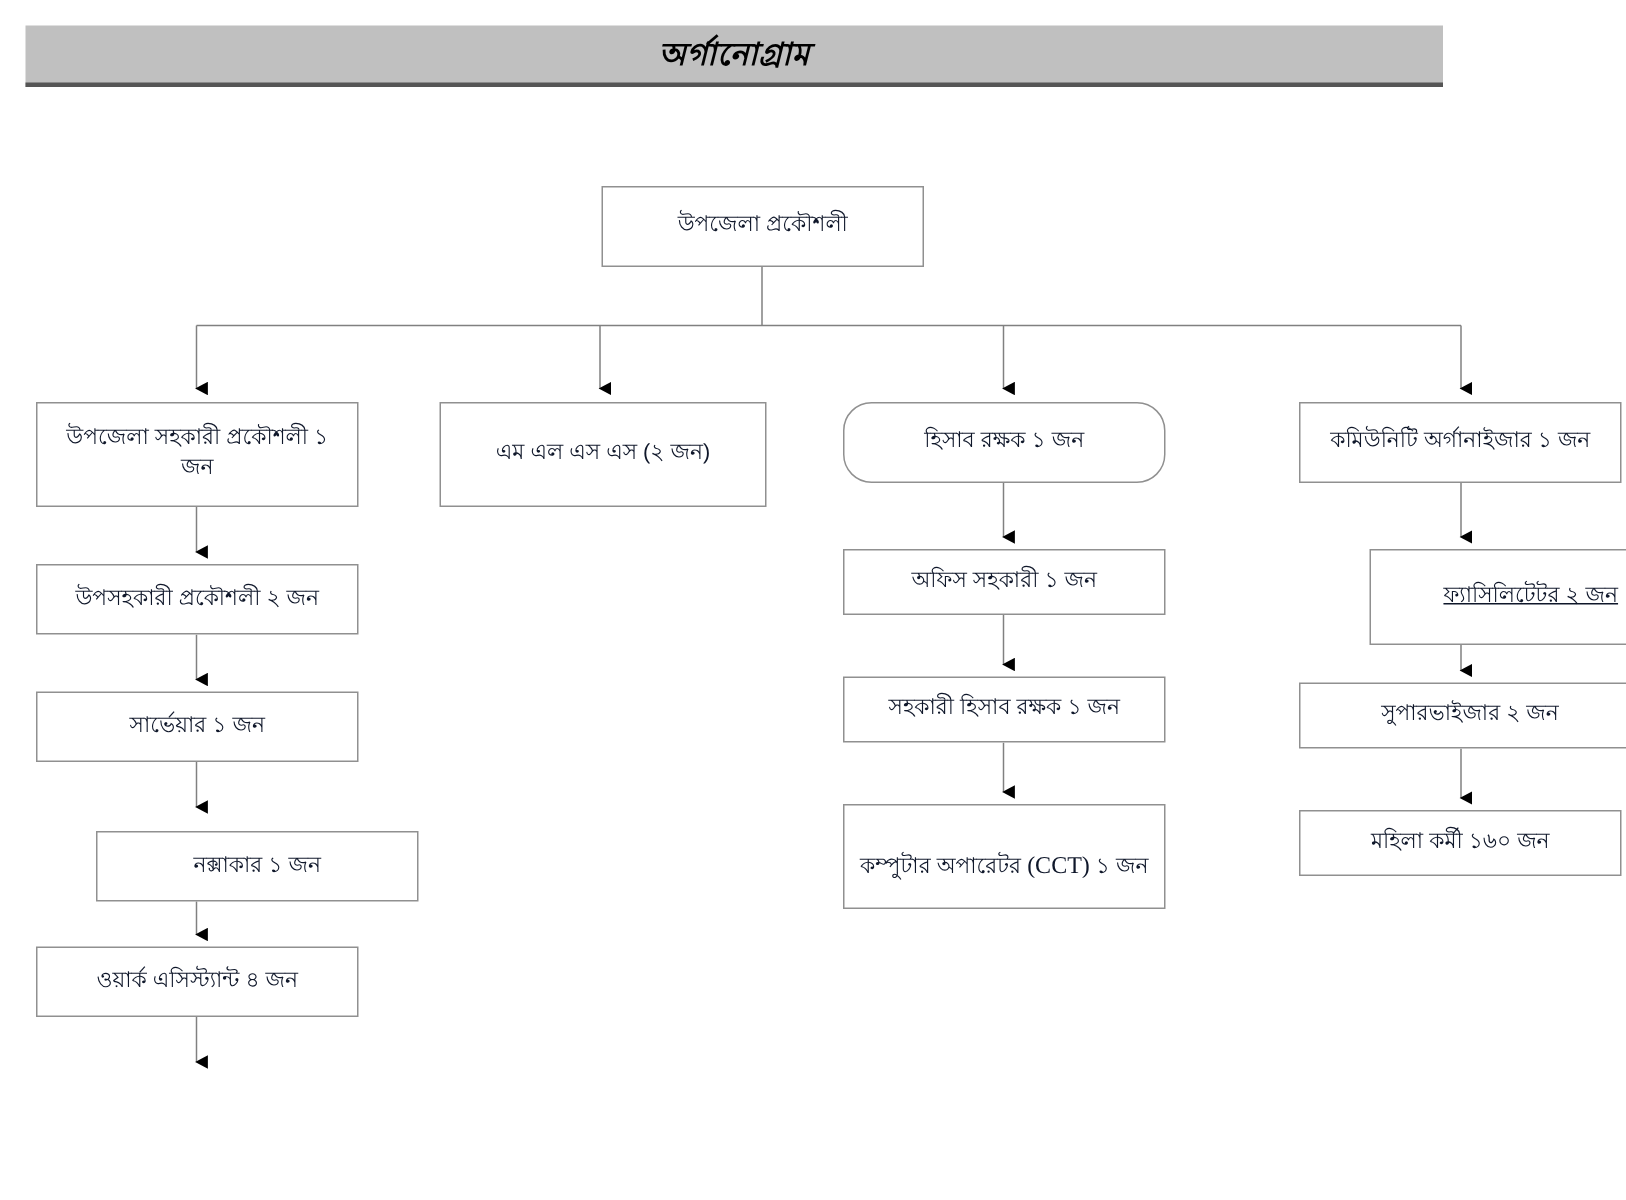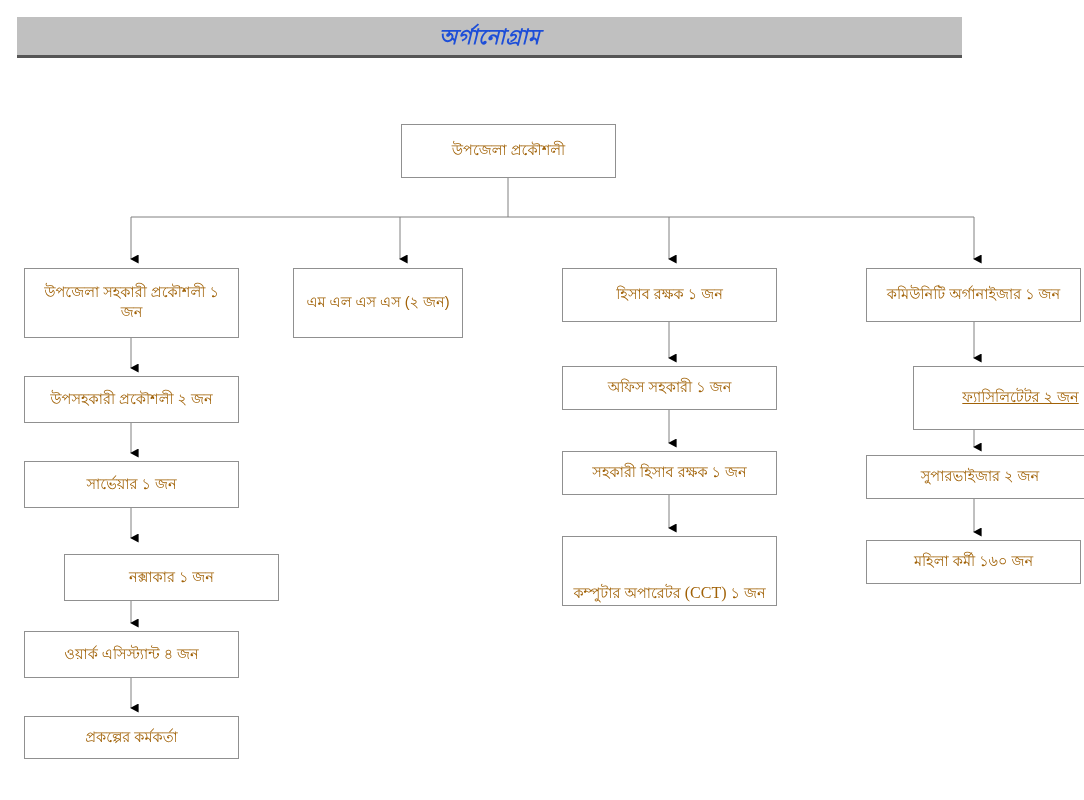--- a/index.html
+++ b/index.html
@@ -26,21 +26,21 @@
     background: #c0c0c0;
     border-bottom: 3px solid #555555;
     display: flex;
     align-items: center;
     justify-content: center;
   }
   .title-text {
     font-size: 21px;
     font-style: italic;
     font-weight: 700;
-    color: #1d4ed8;
+    color: #000000;
     letter-spacing: 0.5px;
     line-height: 1;
   }
 
   
   .chart {
     position: absolute;
     left: 0;
     top: 0;
     width: 1084px;
@@ -58,23 +58,23 @@
   
   .node {
     position: absolute;
     box-sizing: border-box;
     border: 1px solid #909090;
     background: #ffffff;
     display: flex;
     align-items: center;
     justify-content: center;
     text-align: center;
-    padding: 1px 8px;
+    padding: 16px 8px;
     font-size: 14.5px;
-    color: #a16207;
+    color: #0f172a;
     line-height: 1.35;
   }
   .node .label {
     display: block;
     width: 100%;
   }
   .latin {
     font-family: "Liberation Serif", serif;
     font-size: 16px;
   }
@@ -133,29 +133,26 @@
   </div>
   <div class="node" style="left:24px; top:461px; width:215px; height:47px;">
     <span class="label">সার্ভেয়ার  ১ জন</span>
   </div>
   <div class="node" style="left:24px; top:554px; width:215px; height:47px;margin-left:40px;">
     <span class="label">নক্সাকার  ১ জন</span>
   </div>
   <div class="node" style="left:24px; top:631px; width:215px; height:47px;">
     <span class="label">ওয়ার্ক এসিস্ট্যান্ট ৪ জন</span>
   </div>
-  <div class="node" style="left:24px; top:716px; width:215px; height:43px;">
-    <span class="label">প্রকল্পের কর্মকর্তা</span>
-  </div>
 
-  <div class="node" style="left:293px; top:268px; width:170px; height:70px; flex-direction:column;gap:41px;">
+  <div class="node" style="left:293px; top:268px; width:218px; height:70px; flex-direction:column;gap:41px;">
     <span class="label">এম এল এস এস (২ জন)</span>
   </div>
 
-  <div class="node" style="left:562px; top:268px; width:215px; height:54px;">
+  <div class="node" style="left:562px; top:268px; width:215px; height:54px;border-radius:19px;">
     <span class="label">হিসাব রক্ষক ১ জন</span>
   </div>
   <div class="node" style="left:562px; top:366px; width:215px; height:44px;">
     <span class="label">অফিস সহকারী ১ জন</span>
   </div>
   <div class="node" style="left:562px; top:451px; width:215px; height:44px;">
     <span class="label">সহকারী হিসাব রক্ষক ১ জন</span>
   </div>
   <div class="node" style="left:562px; top:536px; width:215px; height:70px;align-items:flex-end;">
     <span class="label"><span>কম্পুটার অপারেটর </span><span class="latin">(CCT)</span><span> ১ জন</span></span>

